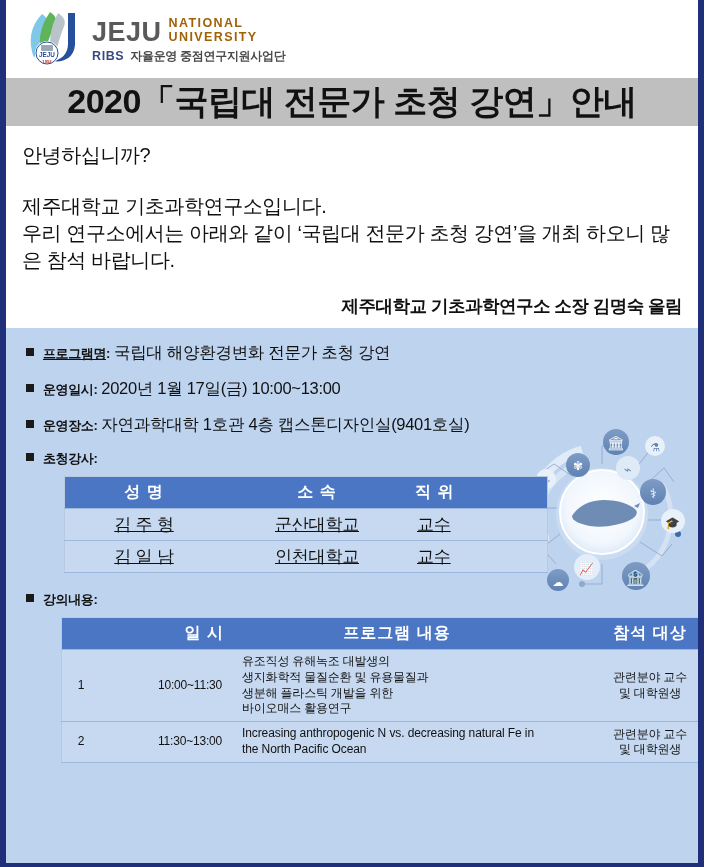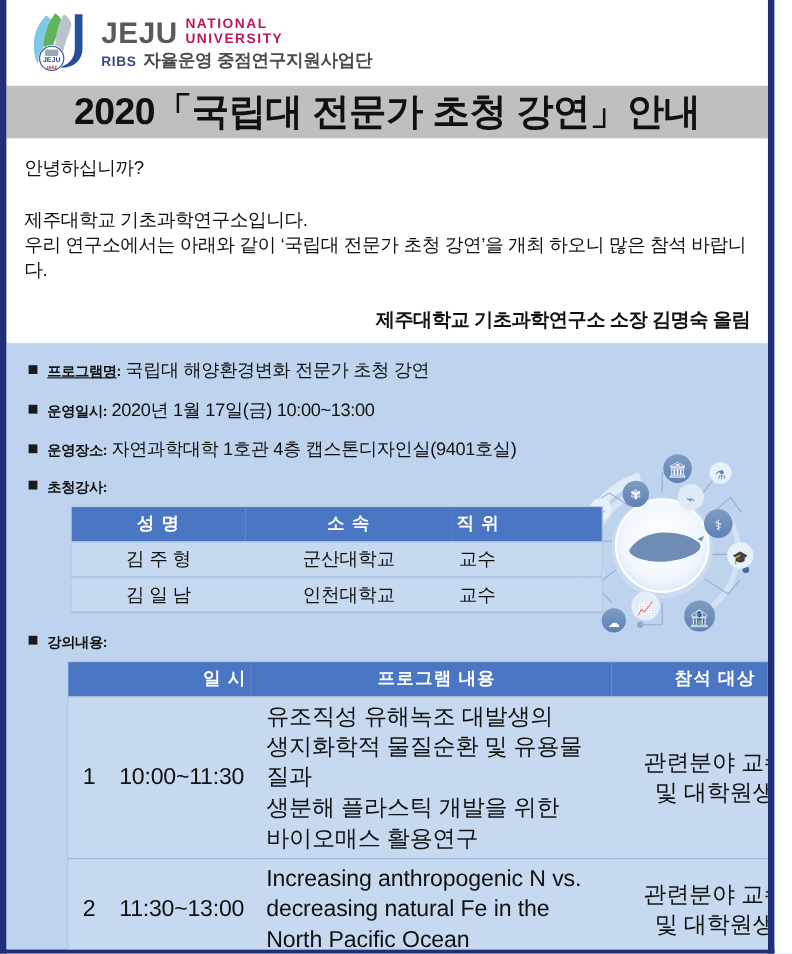--- a/index.html
+++ b/index.html
@@ -62,40 +62,40 @@
   .logo-jeju {
     font-size: 27px;
     font-weight: bold;
     color: #5a5a5a;
     letter-spacing: 0.5px;
     font-family: "Liberation Sans", sans-serif;
   }
   .logo-nu {
     font-size: 12.5px;
     font-weight: bold;
-    color: #be185d;
+    color: #a16207;
     letter-spacing: 1.4px;
     line-height: 1.12;
     padding-bottom: 2px;
     font-family: "Liberation Sans", sans-serif;
   }
   .logo-line2 {
     display: flex;
     align-items: baseline;
     gap: 6px;
     margin-top: 4px;
   }
   .logo-ribs {
     font-size: 12.5px;
     font-weight: bold;
     color: #3a4a80;
     letter-spacing: 0.6px;
   }
   .logo-sub {
-    font-size: 16px;
+    font-size: 12px;
     font-weight: bold;
     color: #4a4a4a;
     letter-spacing: -0.3px;
   }
 
   
   .title-band {
     height: 48px;
     background: #bfbfbf;
     display: flex;
@@ -111,21 +111,21 @@
   }
 
   
   .greeting {
     padding: 16px 16px 10px 16px;
     flex: 0 0 auto;
     background: #ffffff;
   }
   .greeting p {
     margin: 0;
-    font-size: 17px;
+    font-size: 20px;
     color: #111111;
     line-height: 1.35;
     letter-spacing: -0.4px;
   }
   .greeting .spacer {
     height: 24px;
   }
   .greeting .signature {
     margin-top: 20px;
     text-align: right;
@@ -207,34 +207,34 @@
   
   .tbl-instructors {
     margin-left: 58px;
     width: 458px;
     table-layout: fixed;
     border: 1px solid #b8c9e0;
   }
   .tbl-instructors .c-name   { width: 150px; text-align: center; }
   .tbl-instructors .c-org    { width: 180px; text-align: center; }
   .tbl-instructors .c-rank   { width: 128px; text-align: left; }
-  .tbl-instructors td { font-size: 17px; }
+  .tbl-instructors td { font-size: 17px; text-decoration: underline; }
 
   
   .tbl-schedule {
     margin-left: 55px;
     width: 650px;
     table-layout: fixed;
     border: 1px solid #b8c9e0;
   }
   .tbl-schedule .c-no    { width: 30px;  text-align: center; }
   .tbl-schedule .c-time  { width: 120px; text-align: right; }
   .tbl-schedule .c-prog  { width: 310px; text-align: left; padding-left: 14px; }
   .tbl-schedule .c-aud   { width: 180px; text-align: center; }
-  .tbl-schedule td { font-size: 21px; line-height: 1.3; vertical-align: middle; }
+  .tbl-schedule td { font-size: 12px; line-height: 1.3; vertical-align: middle; }
   .tbl-schedule td.c-prog { line-height: 1.32; }
   .tbl-schedule .en { letter-spacing: -0.1px; }
 
   .spacer-sm { height: 6px; }
 
   
   .decor {
     position: absolute;
     right: 6px;
     top: 96px;

